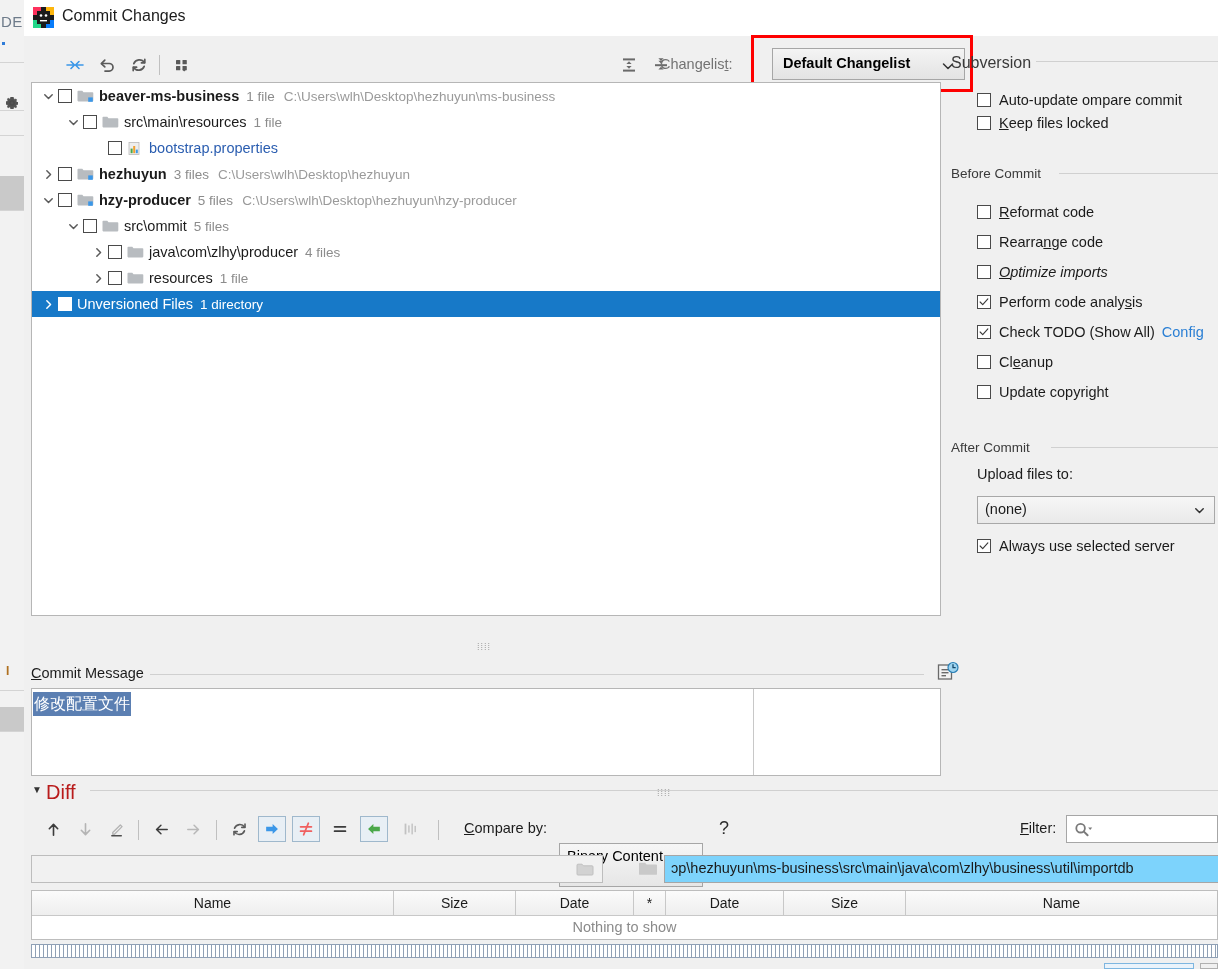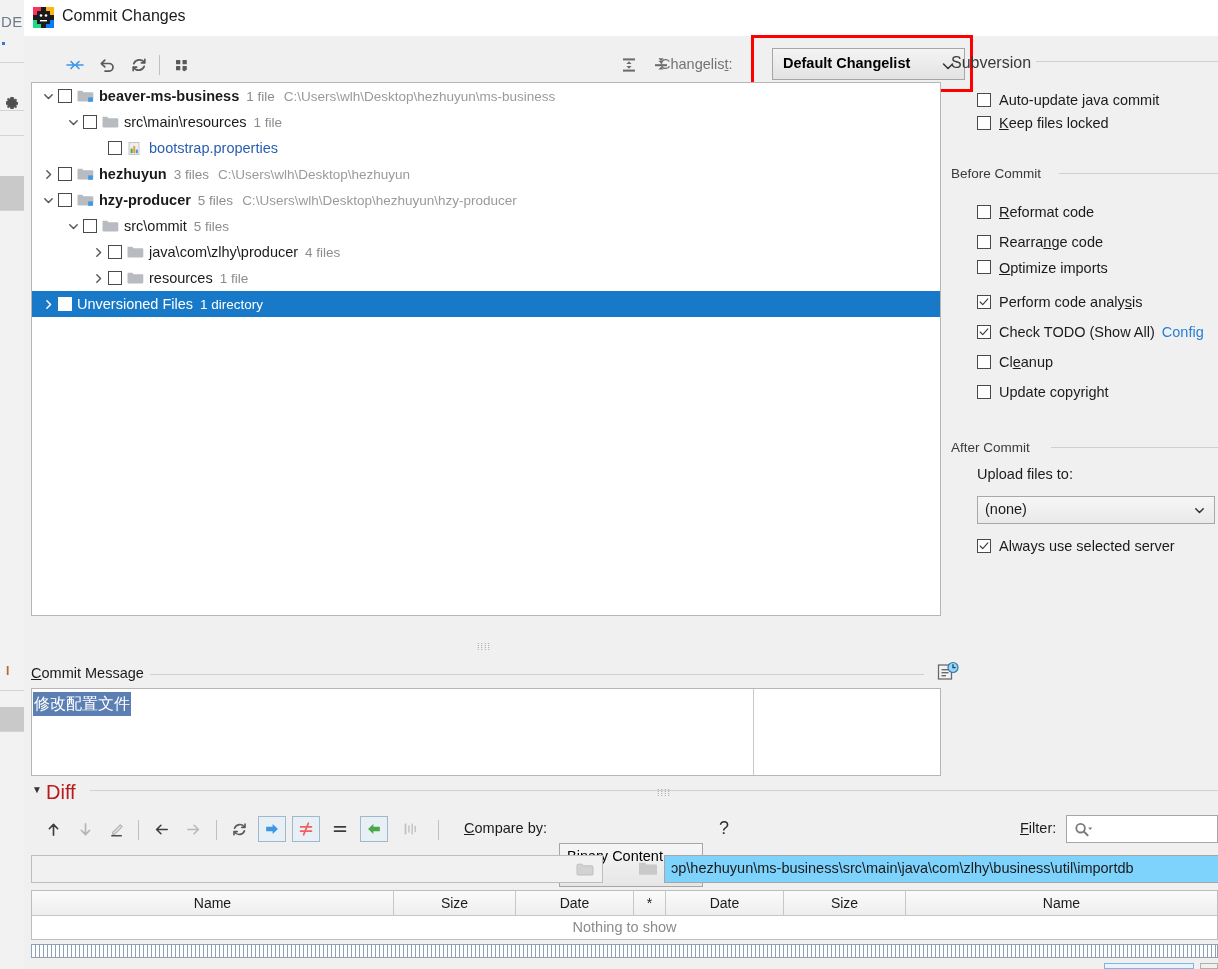--- a/index.html
+++ b/index.html
@@ -358,37 +358,37 @@
             <span class="meta">1 directory</span>
           </div>
         </div>
     </div>
 
     <div id="right-panel" style="position:absolute;left:925px;top:44px;width:269px;height:560px;">
         <div style="position: absolute; left: 2px; top: 10px; font-size: 16px; color: rgb(58, 58, 58);">Subversion</div>
         <div style="position: absolute; left: 87px; top: 17px; width: 182px; height: 1px; background: rgb(208, 208, 208);"></div>
         <div style="position: absolute; left: 28px; top: 44px; height: 24px; display: flex; align-items: center; white-space: nowrap;">
           <span style="display:inline-block;position:relative;width:14px;height:14px;border:1.3px solid #4a4a4a;background:#ffffff;box-sizing:border-box;vertical-align:middle;"></span>
-          <span style="margin-left:8px;font-size:14.5px;color:#1b1b1b">Auto-update java commit</span>
+          <span style="margin-left:8px;font-size:14.5px;color:#1b1b1b">Auto-update ompare commit</span>
         </div>
         <div style="position: absolute; left: 28px; top: 67px; height: 24px; display: flex; align-items: center; white-space: nowrap;">
           <span style="display:inline-block;position:relative;width:14px;height:14px;border:1.3px solid #4a4a4a;background:#ffffff;box-sizing:border-box;vertical-align:middle;"></span>
           <span style="margin-left:8px;font-size:14.5px;color:#1b1b1b"><u>K</u>eep files locked</span>
         </div>
         <div style="position: absolute; left: 2px; top: 122px; font-size: 13.5px; color: rgb(58, 58, 58);">Before Commit</div>
         <div style="position: absolute; left: 109.8px; top: 129px; width: 159.2px; height: 1px; background: rgb(208, 208, 208);"></div>
         <div style="position: absolute; left: 28px; top: 156px; height: 24px; display: flex; align-items: center; white-space: nowrap;">
           <span style="display:inline-block;position:relative;width:14px;height:14px;border:1.3px solid #4a4a4a;background:#ffffff;box-sizing:border-box;vertical-align:middle;"></span>
           <span style="margin-left:8px;font-size:14.5px;color:#1b1b1b"><u>R</u>eformat code</span>
         </div>
         <div style="position: absolute; left: 28px; top: 186px; height: 24px; display: flex; align-items: center; white-space: nowrap;">
           <span style="display:inline-block;position:relative;width:14px;height:14px;border:1.3px solid #4a4a4a;background:#ffffff;box-sizing:border-box;vertical-align:middle;"></span>
           <span style="margin-left:8px;font-size:14.5px;color:#1b1b1b">Rearra<u>n</u>ge code</span>
         </div>
-        <div style="position: absolute; left: 28px; top: 216px; height: 24px; display: flex; white-space: nowrap;">
+        <div style="position: absolute; left: 28px; top: 216px; height: 24px; display: flex; align-items: center; white-space: nowrap; font-style: italic;">
           <span style="display:inline-block;position:relative;width:14px;height:14px;border:1.3px solid #4a4a4a;background:#ffffff;box-sizing:border-box;vertical-align:middle;"></span>
           <span style="margin-left:8px;font-size:14.5px;color:#1b1b1b"><u>O</u>ptimize imports</span>
         </div>
         <div style="position: absolute; left: 28px; top: 246px; height: 24px; display: flex; align-items: center; white-space: nowrap;">
           <span style="display:inline-block;position:relative;width:14px;height:14px;border:1.3px solid #4a4a4a;background:#ffffff;box-sizing:border-box;vertical-align:middle;">
             <svg viewBox="0 0 14 14" width="12" height="12" style="position:absolute;left:0;top:0">
               <path d="M2.5 7 5.5 10 11.5 3.4" stroke="#3a3a3a" stroke-width="1.3" fill="none" stroke-linecap="round" stroke-linejoin="round"></path>
             </svg>
           </span>
           <span style="margin-left:8px;font-size:14.5px;color:#1b1b1b">Perform code analy<u>s</u>is</span>

